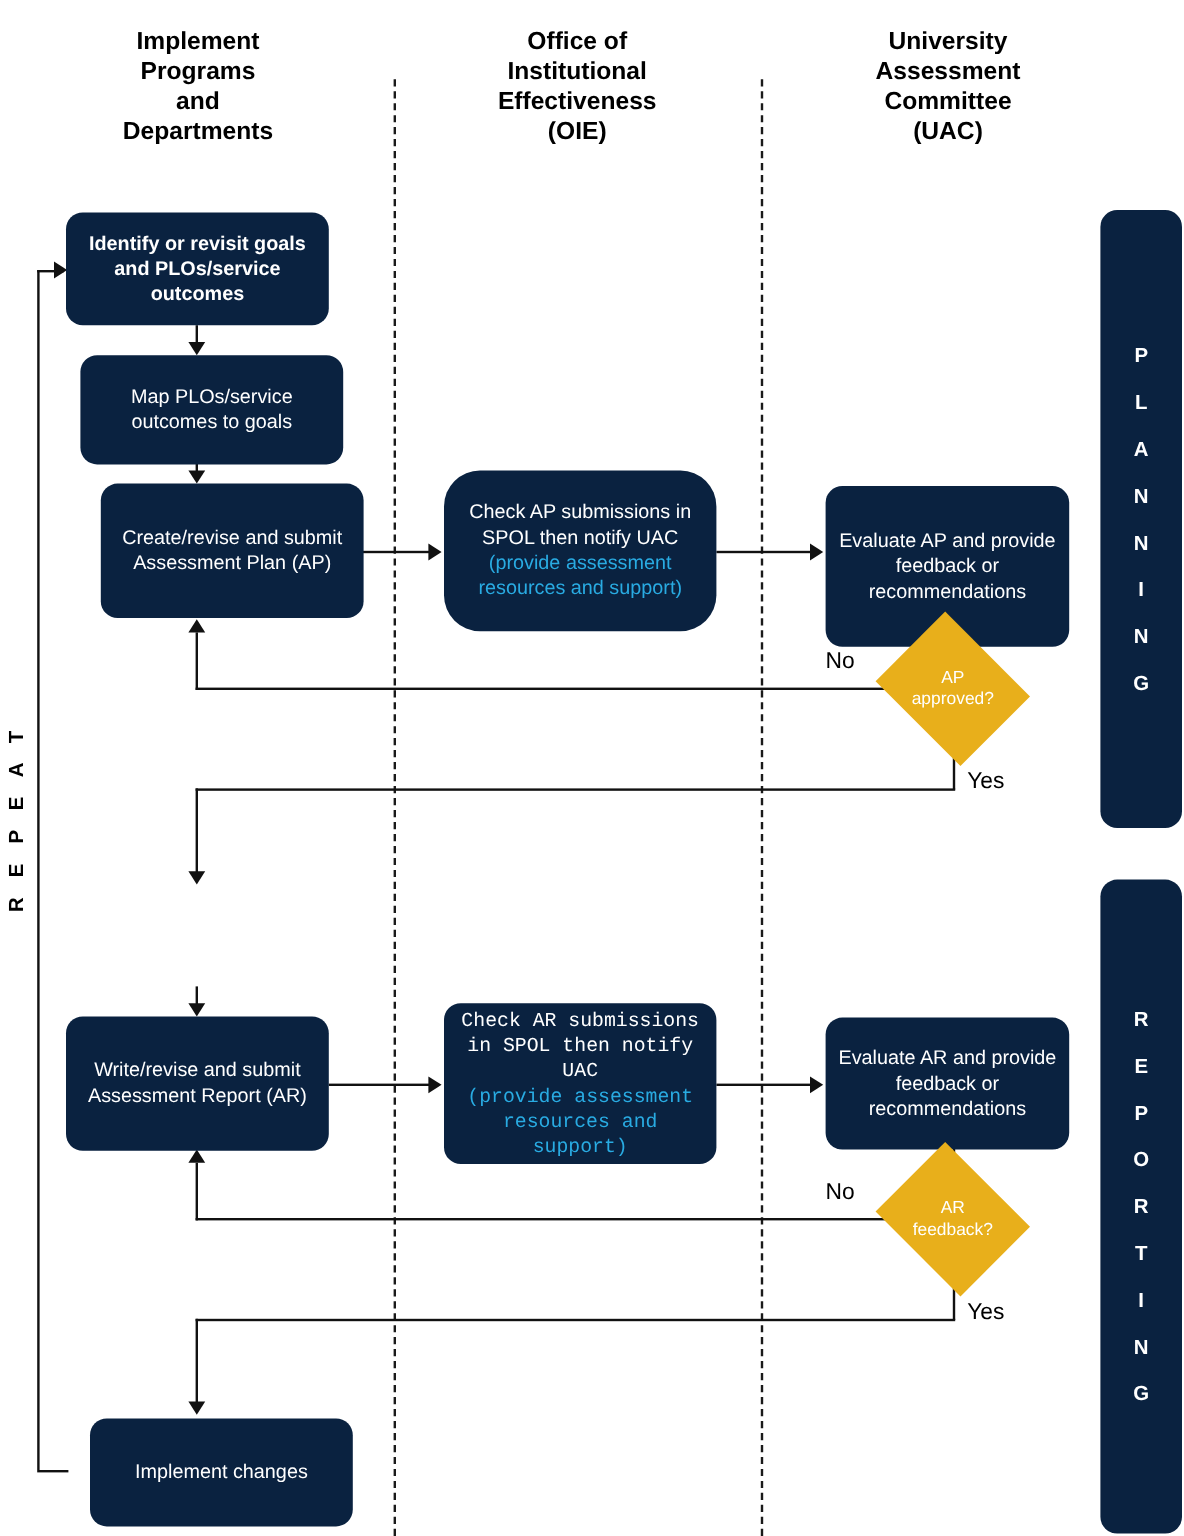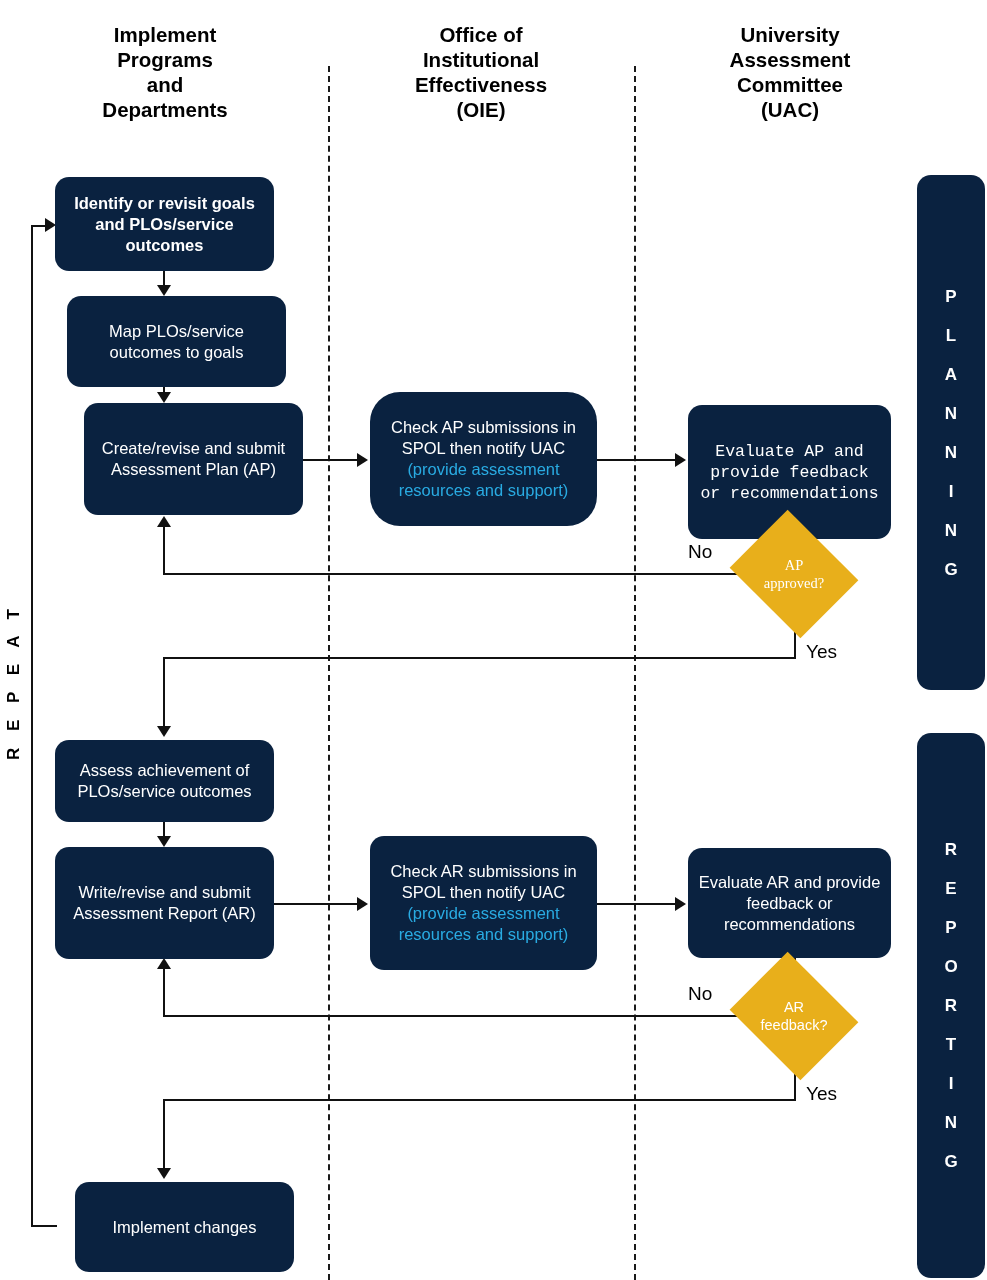--- a/index.html
+++ b/index.html
@@ -228,42 +228,39 @@
 
   <div class="node" style="left:55px;top:403px;width:219px;height:112px;margin-left:29px;">
     <span class="main">Create/revise and submit Assessment Plan (AP)</span>
   </div>
 
   <div class="node" style="left:370px;top:392px;width:227px;height:134px;border-radius:30px;">
     <span class="main">Check AP submissions in SPOL then notify UAC</span>
     <span class="sub">(provide assessment resources and support)</span>
   </div>
 
-  <div class="node" style="left:688px;top:405px;width:203px;height:134px;font-family:Liberation Mono, monospace;">
+  <div class="node" style="left:688px;top:405px;width:203px;height:134px;">
     <span class="main">Evaluate AP and provide feedback or recommendations</span>
   </div>
 
-  <div class="diamond-wrap" style="left:744px;top:533px;width:100px;height:82px;font-family:Liberation Serif, serif;">
+  <div class="diamond-wrap" style="left:744px;top:533px;width:100px;height:82px;">
     <div class="diamond"></div>
     <div class="diamond-label">AP
 approved?</div>
   </div>
 
   <div class="edge-label" style="left:688px;top:541px;">No</div>
   <div class="edge-label" style="left:806px;top:641px;">Yes</div>
 
-  <div class="node" style="left:55px;top:740px;width:219px;height:82px;">
-    <span class="main">Assess achievement of PLOs/service outcomes</span>
-  </div>
 
   <div class="node" style="left:55px;top:847px;width:219px;height:112px;">
     <span class="main">Write/revise and submit Assessment Report (AR)</span>
   </div>
 
-  <div class="node" style="left:370px;top:836px;width:227px;height:134px;">
+  <div class="node" style="left:370px;top:836px;width:227px;height:134px;font-family:Liberation Mono, monospace;">
     <span class="main">Check AR submissions in SPOL then notify UAC</span>
     <span class="sub">(provide assessment resources and support)</span>
   </div>
 
   <div class="node" style="left:688px;top:848px;width:203px;height:110px;">
     <span class="main">Evaluate AR and provide feedback or recommendations</span>
   </div>
 
   <div class="diamond-wrap" style="left:744px;top:975px;width:100px;height:82px;">
     <div class="diamond"></div>

